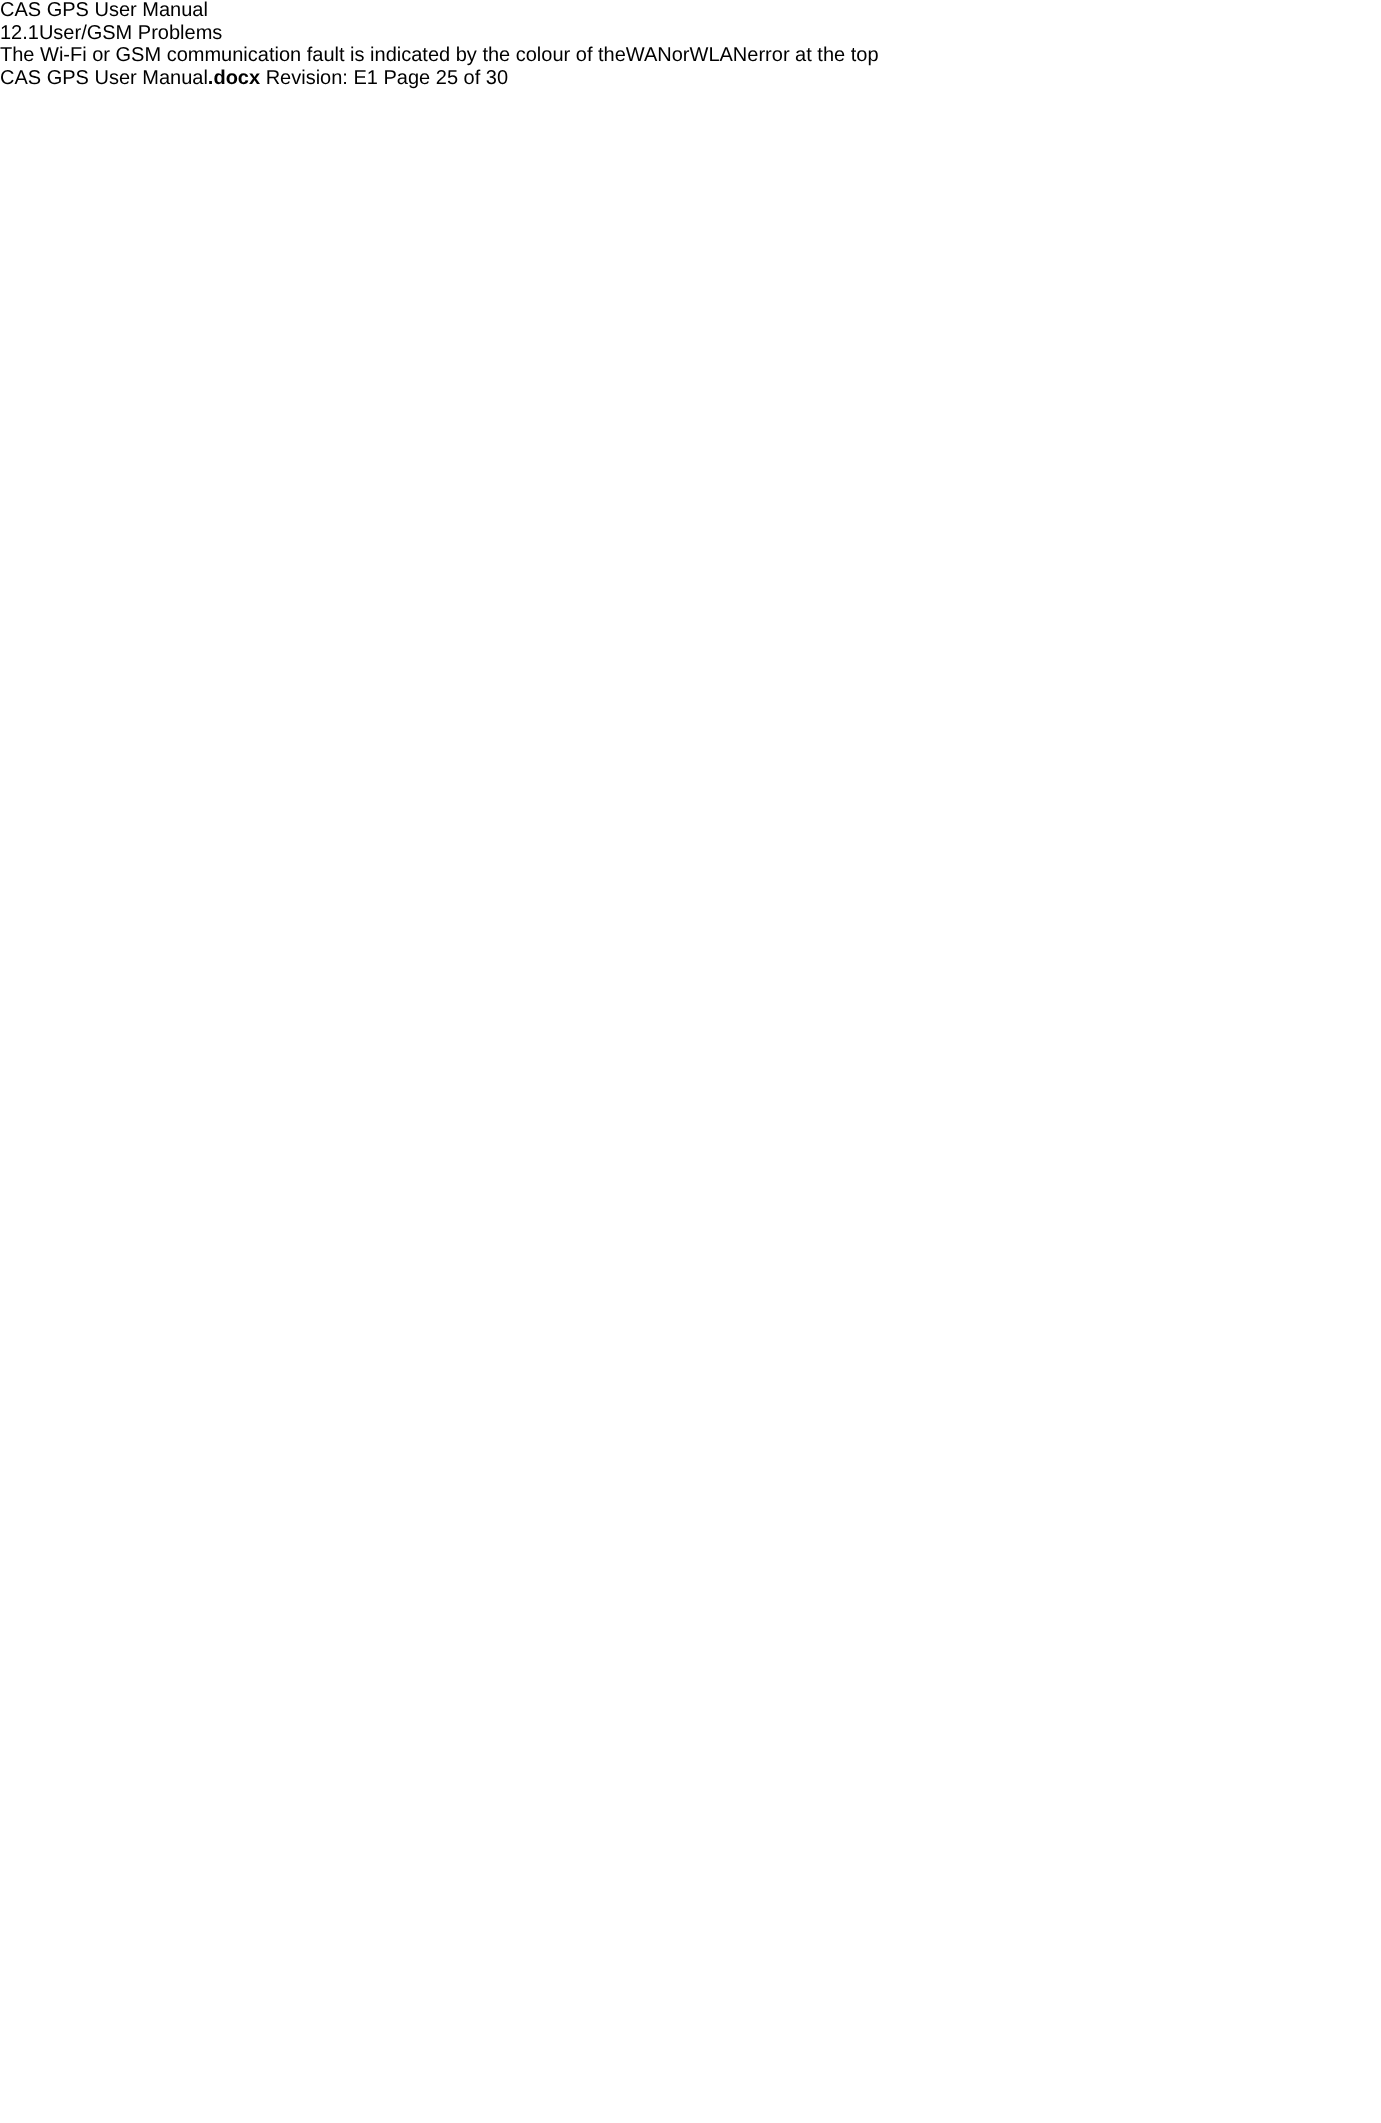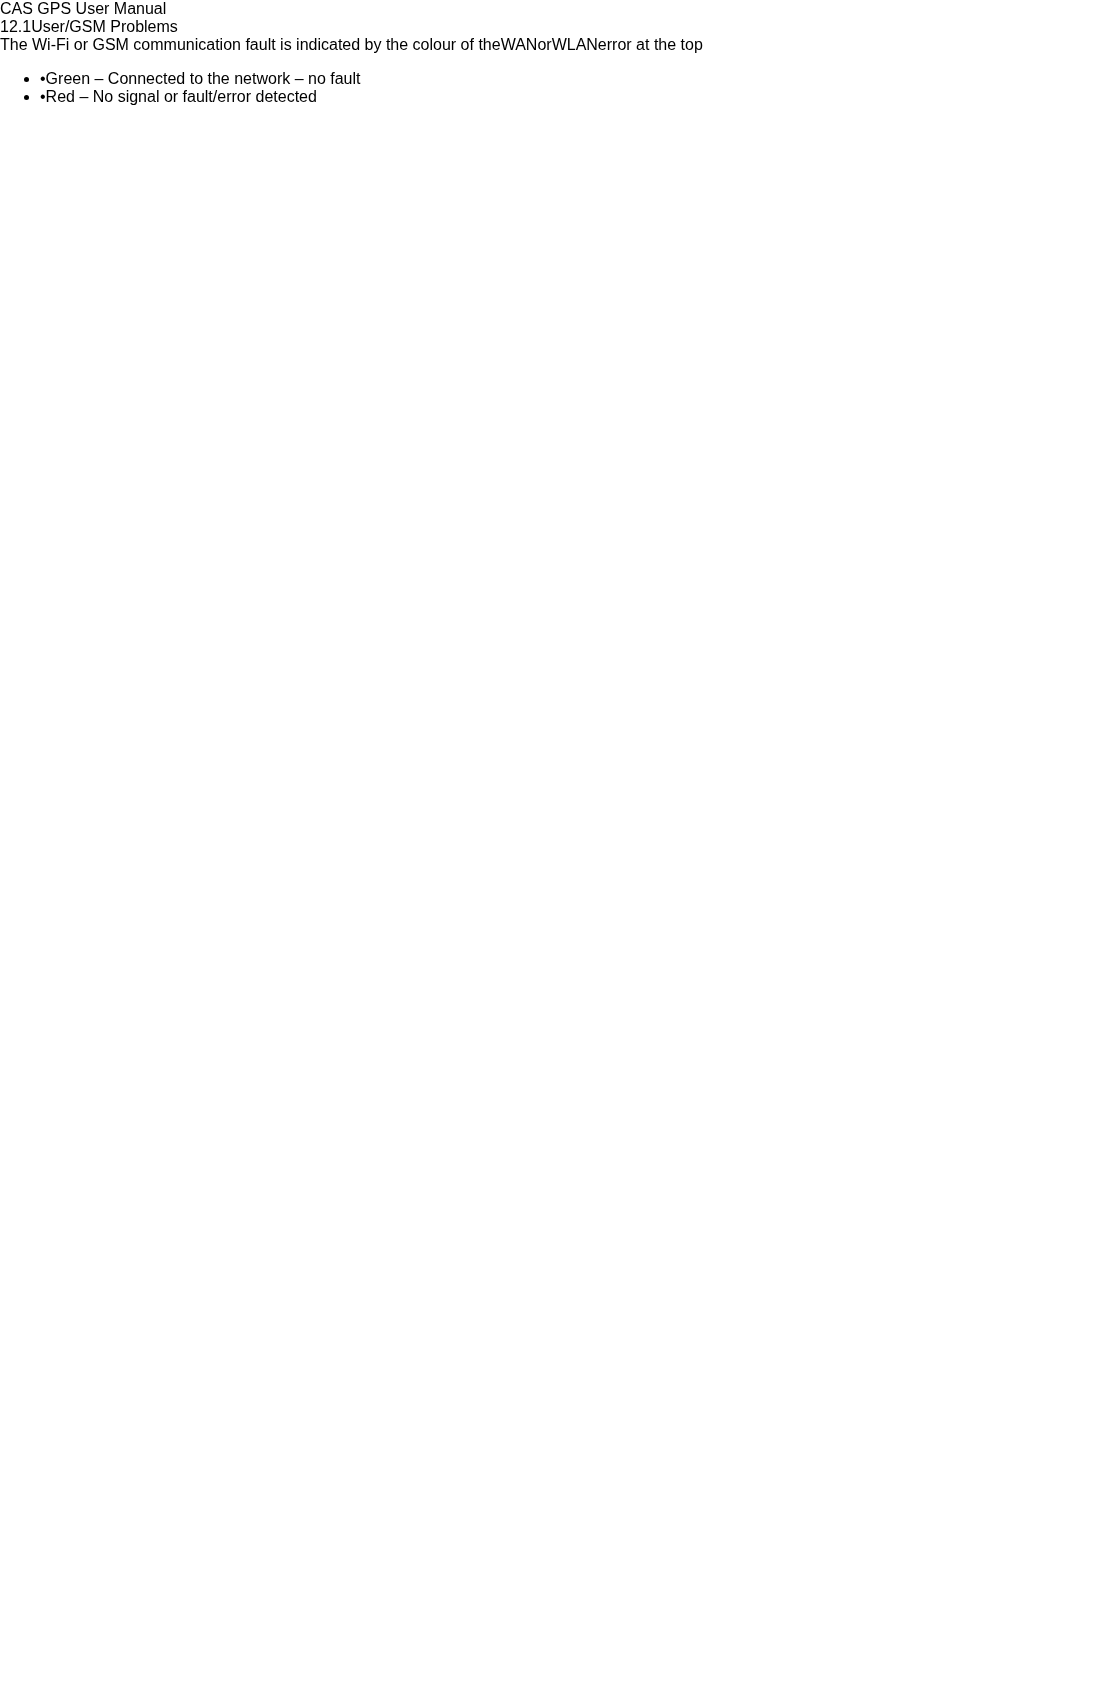--- a/index.html
+++ b/index.html
@@ -17,21 +17,22 @@
   </div>
 
   <div class="heading">
     <span class="h-num">12.1</span><span class="h-txt">User/GSM Problems</span>
   </div>
 
   <div class="intro">
     <span class="intro-a">The Wi-Fi or GSM communication fault is indicated by the colour of the</span><span class="icon-wrap"><span class="icon-cap">WAN</span><span class="icon-svg"></span></span><span class="intro-or">or</span><span class="icon-wrap"><span class="icon-cap">WLAN</span><span class="icon-svg"></span></span><span class="intro-b">error at the top</span>
   </div>
 
-  <ul class="bullets">
-    <li><span class="bdot">•</span><span class="btxt">Green – Connected to the network – no fault</span></li>
-    <li><span class="bdot">•</span><span class="btxt">Red – No signal or fault/error detected</span></li>
-  </ul>
 
   <div class="flowchart"></div>
 
+  <div class="footer">
+    <span class="f-left"><span>CAS GPS User Manual</span><b>.docx</b></span>
+    <span class="f-mid">Revision: E1</span>
+    <span class="f-right">Page 25 of 30</span>
+  </div>
 
 </div>
 
 </body></html>

